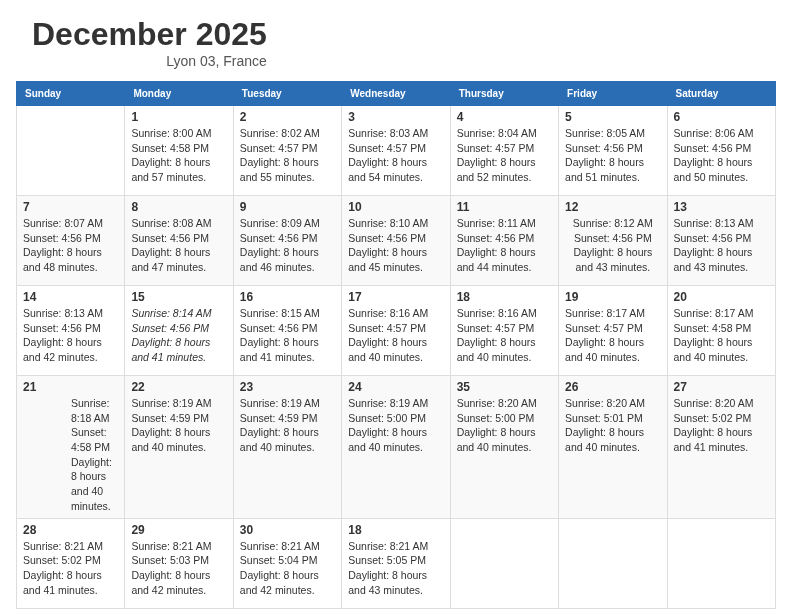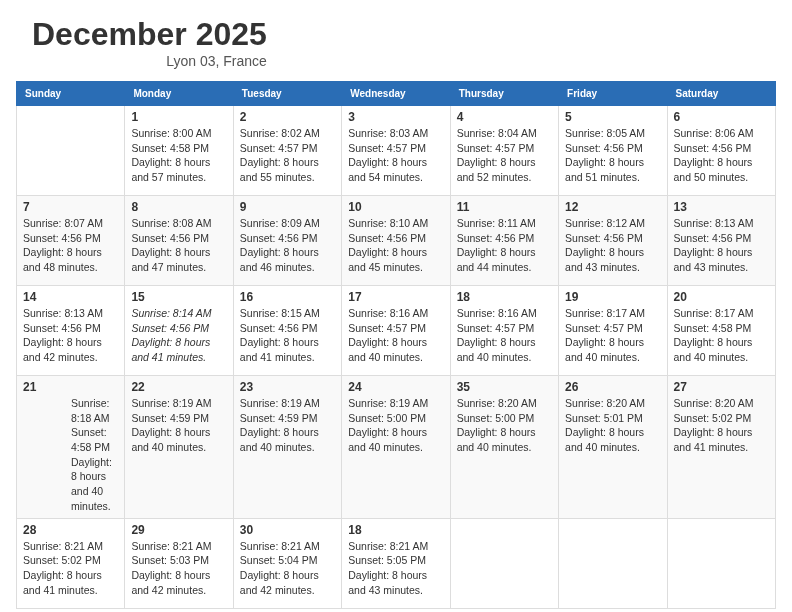--- a/index.html
+++ b/index.html
@@ -186,21 +186,21 @@
         </td>
         <td>
           <span class="day-number">11</span>
           <div class="day-info" style="white-space: pre-line;">Sunrise: 8:11 AM
 Sunset: 4:56 PM
 Daylight: 8 hours
 and 44 minutes.</div>
         </td>
         <td>
           <span class="day-number">12</span>
-          <div class="day-info" style="white-space: pre-line;">Sunrise: 8:12 AM
+          <div class="day-info" style="white-space: pre-line; text-align: center;">Sunrise: 8:12 AM
 Sunset: 4:56 PM
 Daylight: 8 hours
 and 43 minutes.</div>
         </td>
         <td>
           <span class="day-number">13</span>
           <div class="day-info" style="white-space: pre-line;">Sunrise: 8:13 AM
 Sunset: 4:56 PM
 Daylight: 8 hours
 and 43 minutes.</div>

